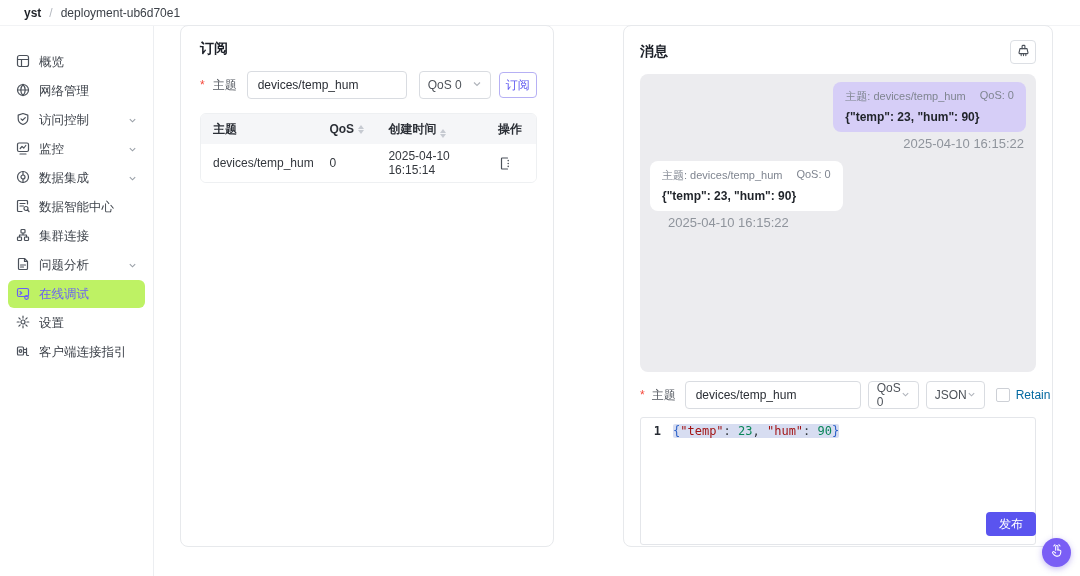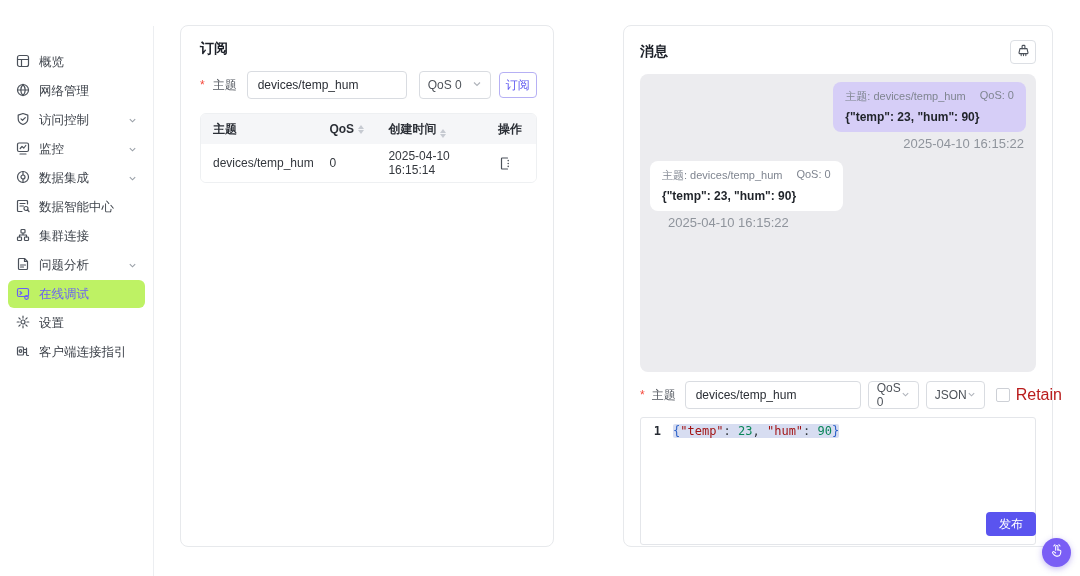--- a/index.html
+++ b/index.html
@@ -77,21 +77,21 @@
   .bubble.recv-b { background:#fff; }
   .b-meta { font-size:11px; color:#7f8590; display:flex; gap:14px; white-space:nowrap; }
   .b-payload { font-size:12px; color:#1f2329; margin-top:6px; font-weight:600; }
   .b-time { font-size:13px; color:#8f949c; margin:4px 2px 10px 18px; }
   .b-time.right { text-align:right; }
 
   
   .pub-row { display:flex; align-items:center; margin-top:9px; gap:7px; }
   .retain { display:flex; align-items:center; gap:6px; margin-left:4px; }
   .checkbox { width:14px; height:14px; border:1px solid #cdd0d6; border-radius:2px; background:#fff; cursor:pointer; }
-  .retain-lbl { font-size:16px; color:#b91c1c; }
+  .retain-lbl { font-size:12px; color:#0369a1; }
 
   
   .editor { margin-top:8px; height:128px; border:1px solid #e4e6ea; border-radius:3px;
     background:#fff; padding-top:6px; font-family:"DejaVu Sans Mono","Liberation Mono",monospace;
     font-size:12px; display:flex; cursor:text; }
   .gutter { width:32px; text-align:right; padding-right:12px; color:#262b33; font-weight:700; }
   .code-line { white-space:pre; }
   .code-sel { background:#d7ddf1; border-radius:2px; }
   .tk-brace { color:#2d62c9; }
   .tk-key { color:#a31515; }
@@ -105,20 +105,25 @@
   
   .cursor-badge { position:absolute; left:1042px; top:538px; width:29px; height:29px;
     border-radius:50%; background:#7a5ef5; display:flex; align-items:center; justify-content:center;
     box-shadow:0 2px 6px rgba(90,60,220,.35); }
 </style>
 </head>
 <body>
 
 <div class="app">
 
+  <div class="breadcrumb">
+    <span class="crumb-org">yst</span>
+    <span class="crumb-sep">/</span>
+    <span class="crumb-dep">deployment-ub6d70e1</span>
+  </div>
 
   <div class="sidebar">
 
     <div class="side-item">
       <span><svg width="14" height="14" viewBox="0 0 14 14">
             <rect class="icon-stroke" x="1.5" y="1.5" width="11" height="11" rx="2"></rect>
             <path class="icon-stroke" d="M1.5 5.5h11M5.5 5.5v7"></path>
           </svg></span>
       <span class="lbl">概览</span>
     </div>

